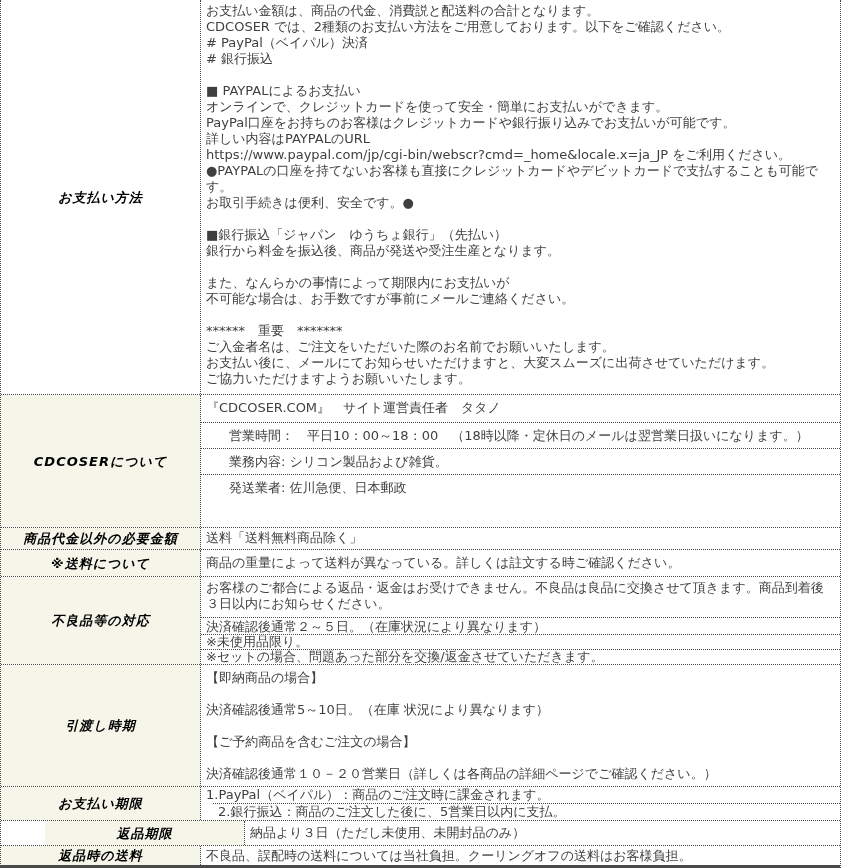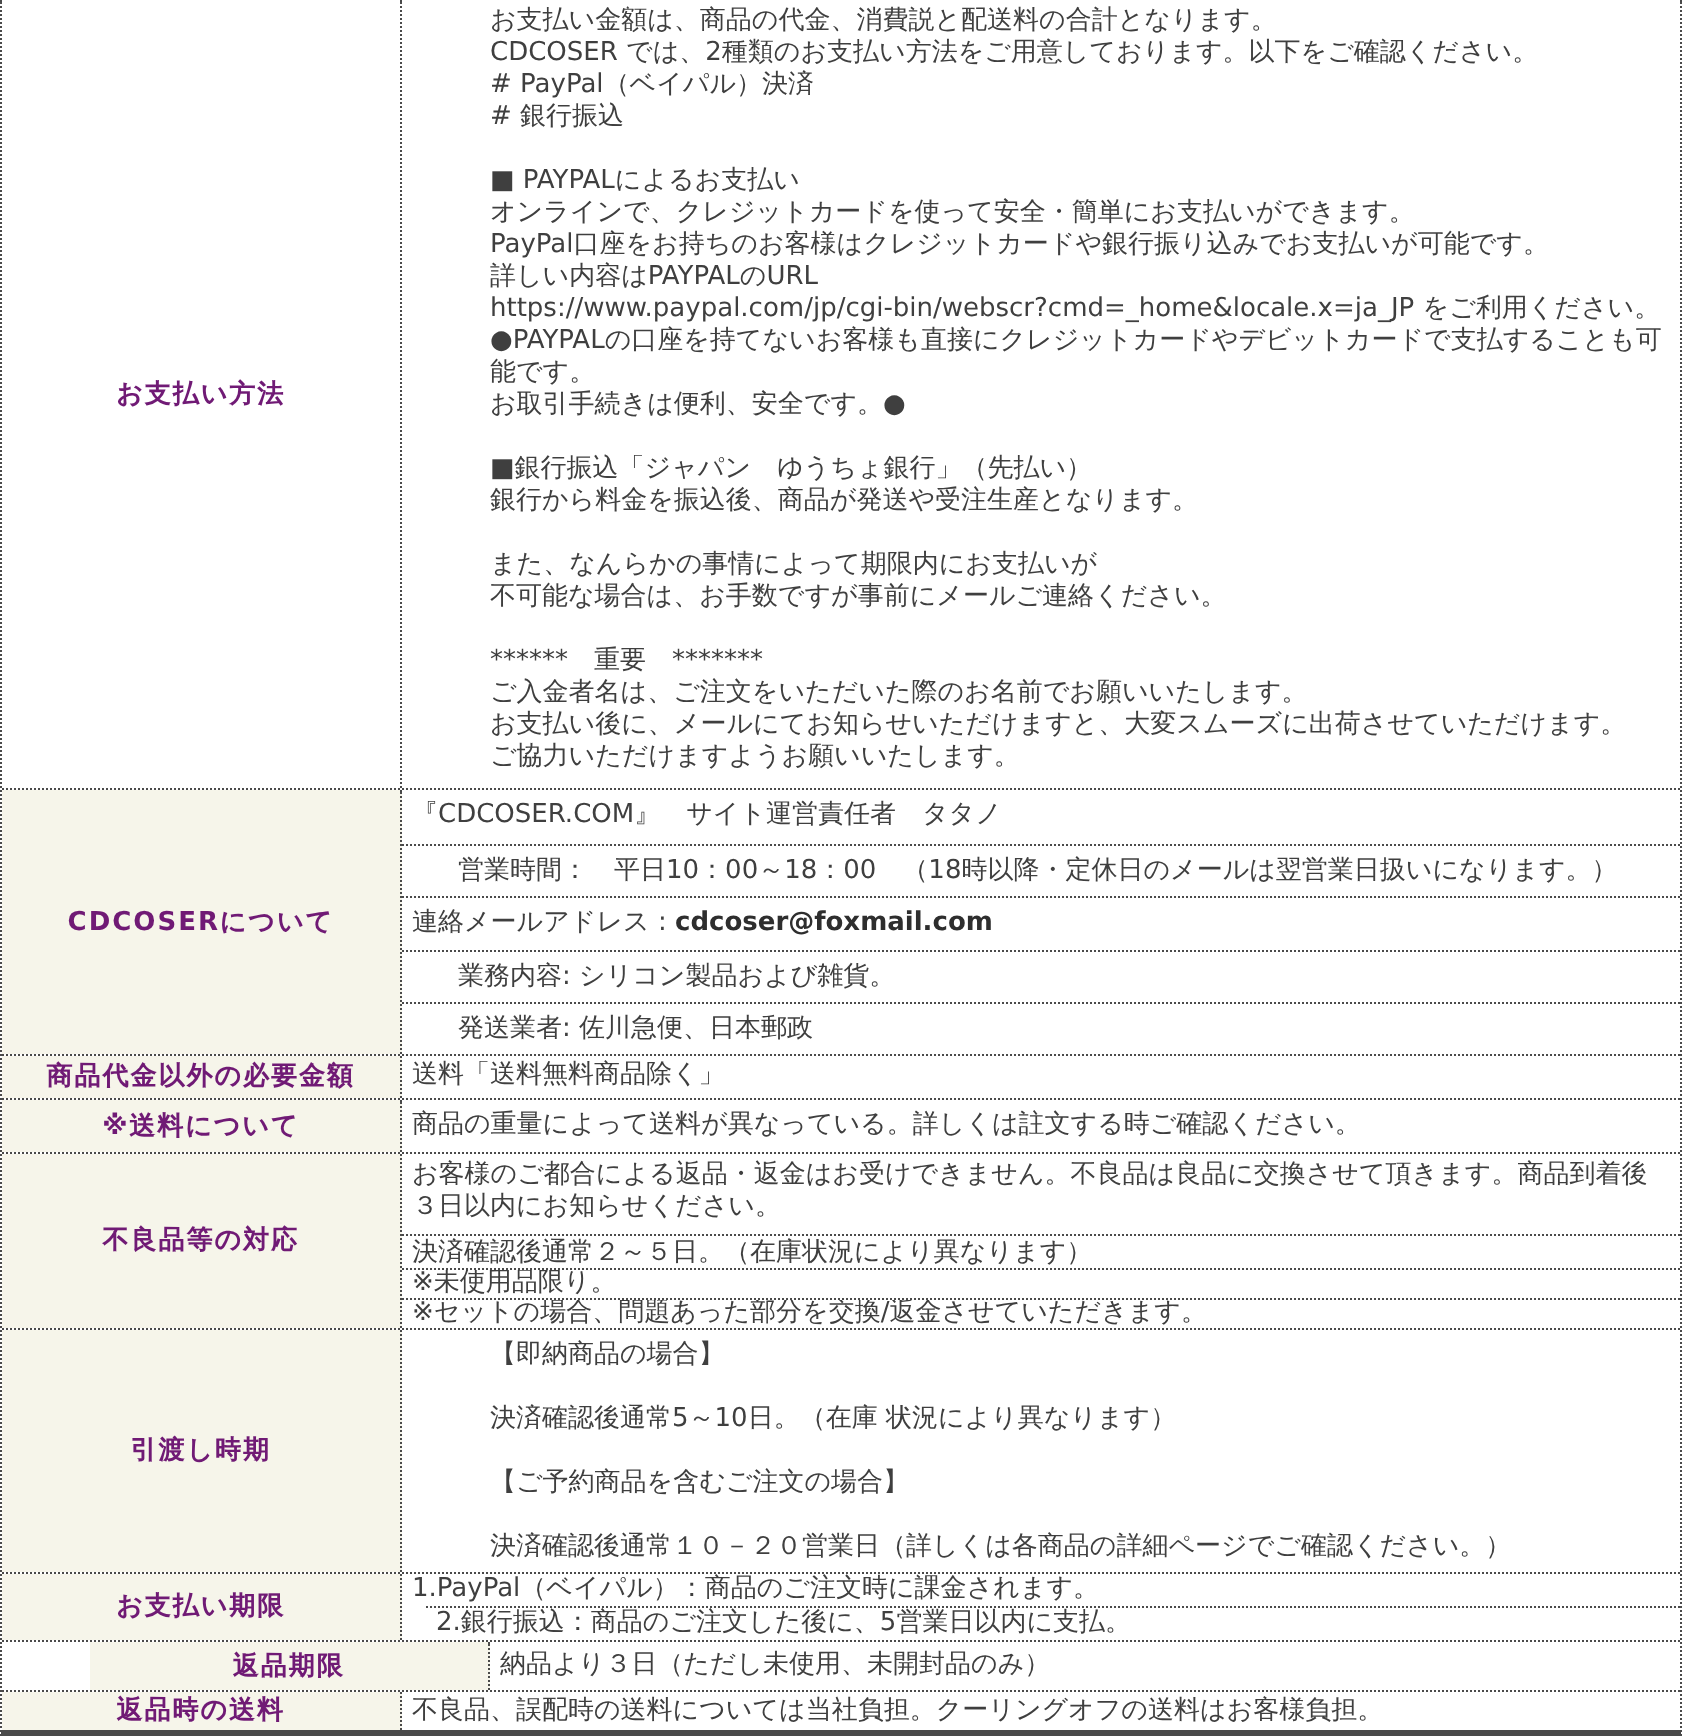--- a/index.html
+++ b/index.html
@@ -15,27 +15,27 @@
     border-right:1px dotted #4a4a4a;
     border-bottom:3px solid #4a4a4a;
   }
   .row { display:flex; flex:none; border-top:1px dotted #4a4a4a; }
   .row.first { border-top:none; }
   .hdr {
     width:200px; flex:none;
     border-right:1px dotted #4a4a4a;
     background:#f6f5ea;
     display:flex; align-items:center; justify-content:center;
-    font-weight:bold; color:#701a75; text-align:right;
-    letter-spacing:1px; line-height:17px; padding:0 4px;
+    font-weight:bold; color:#000000; text-align:right;
+    letter-spacing:1px; line-height:17px; padding:0 4px;font-style:italic;
   }
   .row.first .hdr { background:#ffffff; }
   .content { flex:1; min-width:0; overflow:hidden; }
   .lines { padding:3px 5px 0 5px; line-height:16px; }
-  .line { min-height:16px; white-space:pre-wrap;margin-left:39px; }
+  .line { min-height:16px; white-space:pre-wrap; }
   .subcell { border-top:1px dotted #4a4a4a; overflow:hidden; padding:5px 5px 0 5px; line-height:16px; white-space:pre-wrap; }
   .subcell.first { border-top:none; }
   .email { font-weight:bold; color:#2e2e2e; }
 
   #row1 { height:394px; }
   #row2 { height:133px; }
   .sc-a { height:27px; }
   .sc-b { height:26px;padding-left:28px; }
   #row3 { height:22px; }  #row3 .pad { padding:2px 5px; line-height:16px; }
   #row4 { height:27px; }  #row4 .pad { padding:5px 5px 0 5px; line-height:16px; }
@@ -84,21 +84,20 @@
         <div class="line">ご協力いただけますようお願いいたします。</div>
       </div>
     </div>
   </div>
 
   <div class="row" id="row2">
     <div class="hdr">CDCOSERについて</div>
     <div class="content">
       <div class="subcell first sc-a">『CDCOSER.COM』　サイト運営責任者　タタノ</div>
       <div class="subcell sc-b">営業時間：　平日10：00～18：00　（18時以降・定休日のメールは翌営業日扱いになります。）</div>
-      <div class="subcell sc-a"><span>連絡メールアドレス : </span><span class="email">cdcoser@foxmail.com</span></div>
       <div class="subcell sc-b">業務内容: シリコン製品および雑貨。</div>
       <div class="subcell sc-b">発送業者: 佐川急便、日本郵政</div>
     </div>
   </div>
 
   <div class="row" id="row3">
     <div class="hdr">商品代金以外の必要金額</div>
     <div class="content">
       <div class="pad">送料「送料無料商品除く」</div>
     </div>

